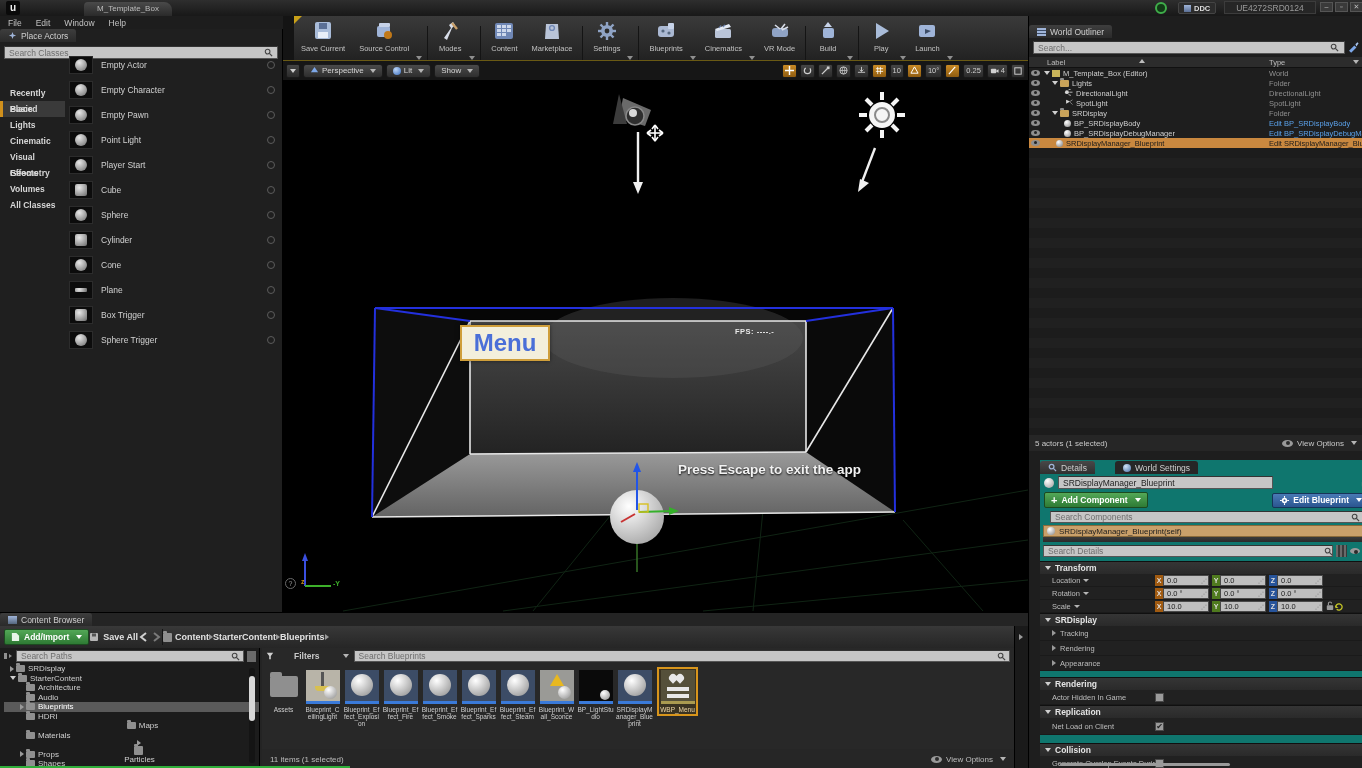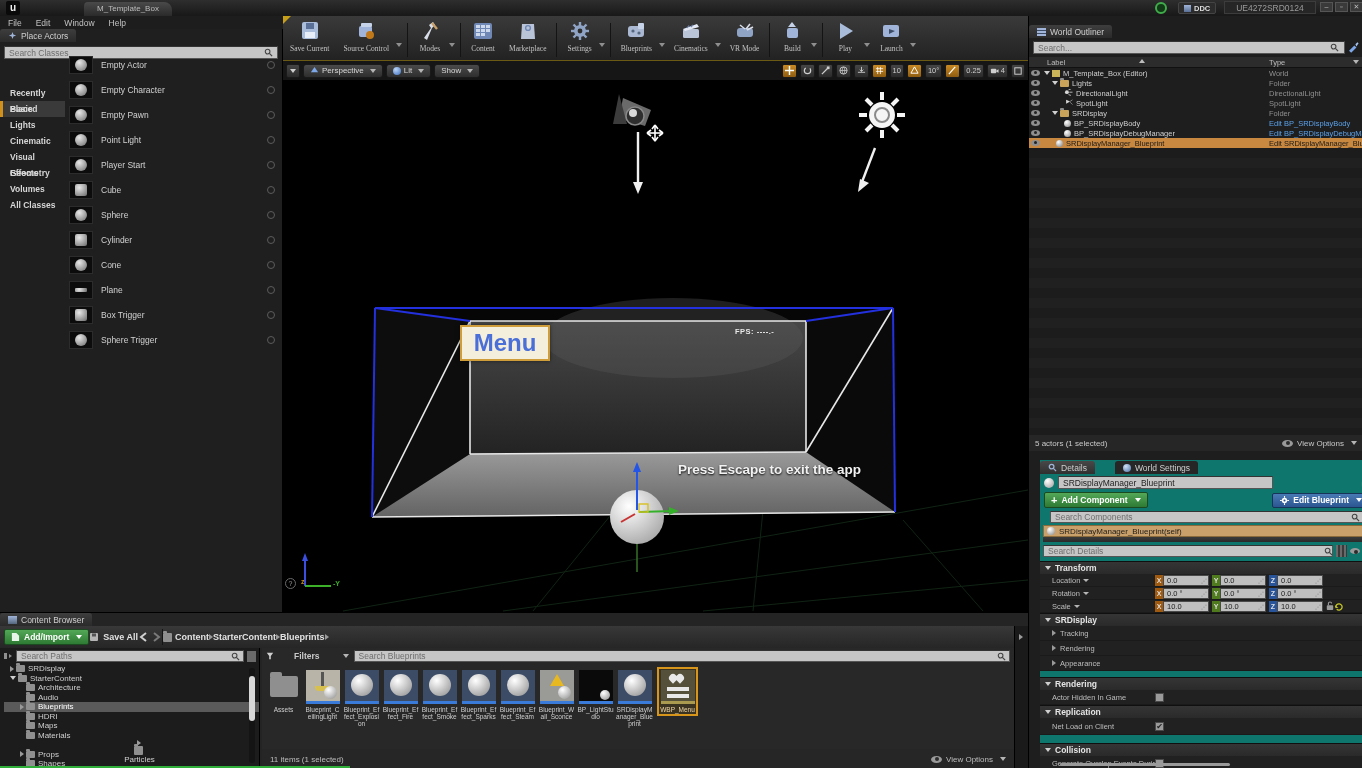--- a/index.html
+++ b/index.html
@@ -33,21 +33,21 @@
   .cat { height:16px; line-height:16px; padding-left:10px; font-size:8.5px; font-weight:bold; color:#d6d6d6; }
   .cat.sel { background:#3a3a3a; border-left:3px solid #d0901c; padding-left:7px; }
   .actor-row { position:absolute; left:65px; width:218px; height:25px; display:flex; align-items:center; }
   .actor-thumb { width:24px; height:18px; margin-left:4px; background:#0c0c0c; border:1px solid #2c2c2c; position:relative; }
   .actor-thumb i { position:absolute; left:5px; top:2px; width:12px; height:12px; border-radius:50%; background:radial-gradient(circle at 35% 30%, #e8e8e8, #6a6a6a); }
   .actor-thumb.cube i { border-radius:2px; }
   .actor-row .lbl { margin-left:8px; font-size:8.5px; color:#d2d2d2; }
   .grab { position:absolute; right:8px; width:8px; height:8px; border:1.5px solid #5c5c5c; border-radius:50%; }
 
   
-  .main-toolbar { left:283px; top:16px; width:745px; height:44px; background:linear-gradient(#3a3a3a,#222); display:flex; align-items:center;font-family:Liberation Serif, serif; }
+  .main-toolbar { left:294px; top:16px; width:745px; height:44px; background:linear-gradient(#3a3a3a,#222); display:flex; align-items:flex-end; }
   .tb-corner { position:absolute; left:0; top:0; width:0; height:0; border-left:8px solid #c8a018; border-bottom:8px solid transparent; }
   .tb-btn { display:flex; flex-direction:column; align-items:center; justify-content:flex-start; padding:4px 7px 0 7px; height:44px; }
   .tb-btn svg { width:24px; height:22px; }
   .tb-btn .lbl { font-size:7.5px; color:#c2c2c2; margin-top:2px; white-space:nowrap; }
   .tb-sep { width:1px; height:34px; background:#141414; margin:4px 3px 0 3px; }
   .tb-dd { width:0;height:0;border-left:3px solid transparent;border-right:3px solid transparent;border-top:4px solid #8f8f8f; margin:14px 2px 0 0; }
 
   
   .viewport { left:283px; top:60px; width:745px; height:552px; background:#000; }
   .vp-toolbar { position:absolute; left:0; top:0; width:745px; height:20px; background:#161616; border-top:1px solid #6a5a14; display:flex; align-items:center; padding:0 3px; gap:3px; }
@@ -626,21 +626,21 @@
           </div>
         <div class="cb-tree-row" style="padding-left:16px;background:#5a5a5a;color:#fff;">
             <span class="tri-r" style="margin-right:2px;"></span>
             <span class="folder-ico"></span>
             <span>Blueprints</span>
           </div>
         <div class="cb-tree-row" style="padding-left:22px;">
             <span class="folder-ico"></span>
             <span>HDRI</span>
           </div>
-        <div class="cb-tree-row" style="padding-left:22px;">
+        <div class="cb-tree-row" style="padding-left:22px;justify-content:center;">
             <span class="folder-ico"></span>
             <span>Maps</span>
           </div>
         <div class="cb-tree-row" style="padding-left:22px;">
             <span class="folder-ico"></span>
             <span>Materials</span>
           </div>
         <div class="cb-tree-row" style="padding-left:16px;flex-direction:column;">
             <span class="tri-r" style="margin-right:2px;"></span>
             <span class="folder-ico"></span>

